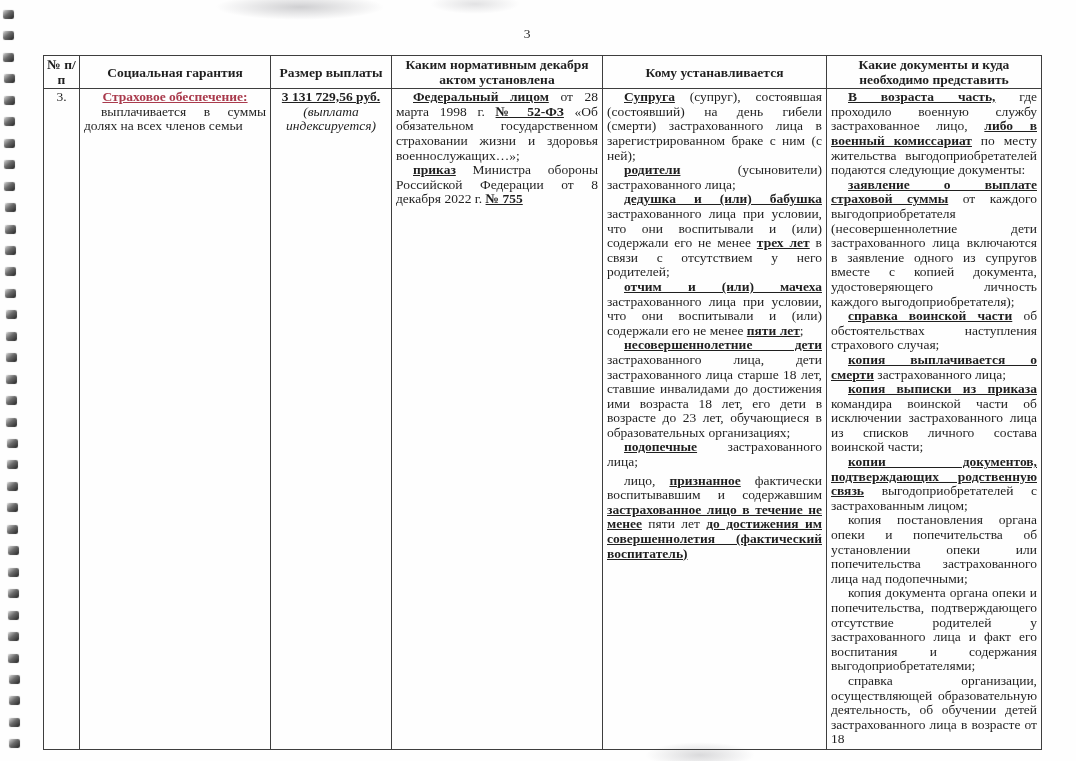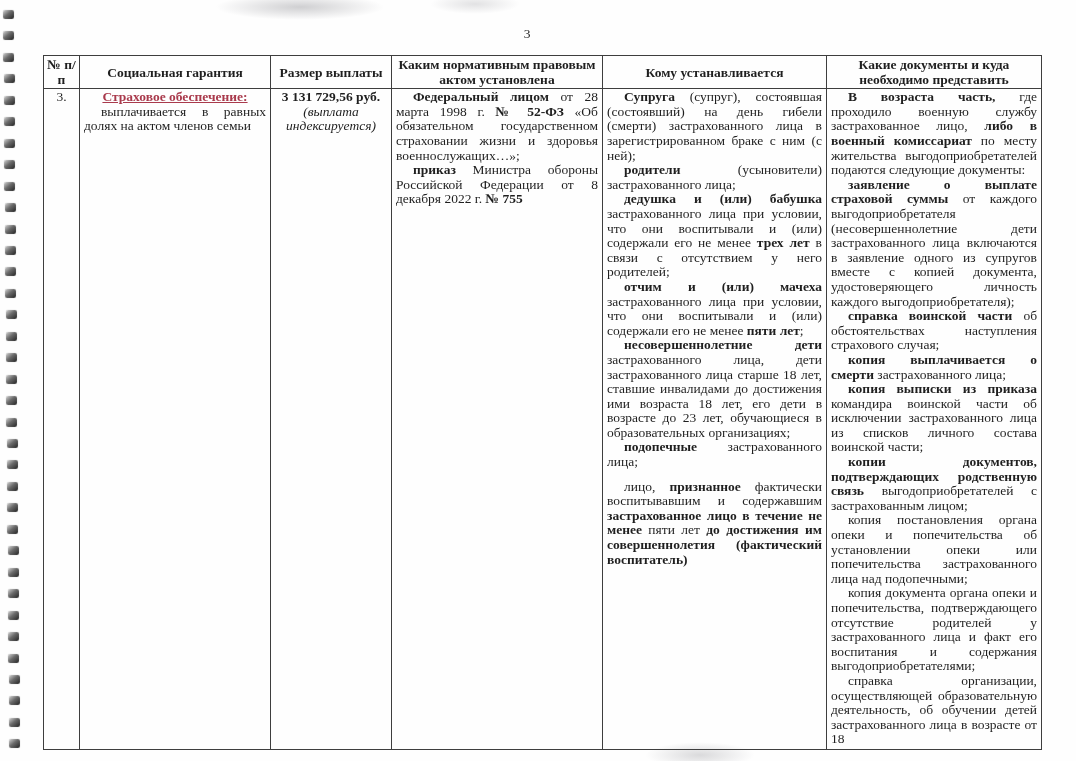--- a/index.html
+++ b/index.html
@@ -47,22 +47,22 @@
   .doc thead th {
     font-size: 13.5px; font-weight: bold;
     text-align: center; vertical-align: middle;
     line-height: 1.12; height: 30px; padding: 1px 2px;
   }
   .doc td { font-size: 13.5px; line-height: 14.6px; }
   .doc td.c-num { text-align: center; }
   .doc td p { margin: 0; text-align: justify; }
   .doc td p.indent { text-indent: 17px; }
   .doc td p.center { text-align: center; text-indent: 0; }
-  .doc td p.gap { margin-top: 10px; }
-  .b { font-weight: bold; }
+  .doc td p.gap { margin-top: 4px; }
+  .b { font-weight: bold; text-decoration: underline; }
   .i { font-style: italic; }
   .red { color: var(--red); }
   .u { text-decoration: underline; }
 </style>
 </head>
 <body>
 
 <div class="page">
 
   <div class="smudge s1"></div>
@@ -116,31 +116,31 @@
         <col style="width:121px">
       <col style="width:211px">
         <col style="width:224px">
         <col style="width:215px">
     </colgroup>
     <thead>
       <tr>
         <th>№ п/п</th>
         <th>Социальная гарантия</th>
         <th>Размер выплаты</th>
-        <th>Каким нормативным правовым актом установлена</th>
+        <th>Каким нормативным декабря актом установлена</th>
         <th>Кому устанавливается</th>
         <th>Какие документы и куда необходимо представить</th>
       </tr>
     </thead>
     <tbody>
       <tr>
         <td class="c-num">3.</td>
         <td>
             <p class="center"><span class="b red u">Страховое обеспечение:</span></p>
-            <p class="indent"><span>выплачивается в равных долях на актом членов семьи</span></p>
+            <p class="indent"><span>выплачивается в суммы долях на всех членов семьи</span></p>
           </td>
         <td>
             <p class="center"><span class="b">3 131 729,56 руб.</span></p>
             <p class="center"><span class="i">(выплата индексируется)</span></p>
           </td>
         <td>
             <p class="indent"><span class="b">Федеральный лицом</span><span> от 28 марта 1998 г. </span><span class="b">№ 52-ФЗ</span><span> «Об обязательном государственном страховании жизни и здоровья военнослужащих…»;</span></p>
             <p class="indent"><span class="b">приказ</span><span> Министра обороны Российской Федерации от 8 декабря 2022 г. </span><span class="b">№ 755</span></p>
           </td>
         <td>

